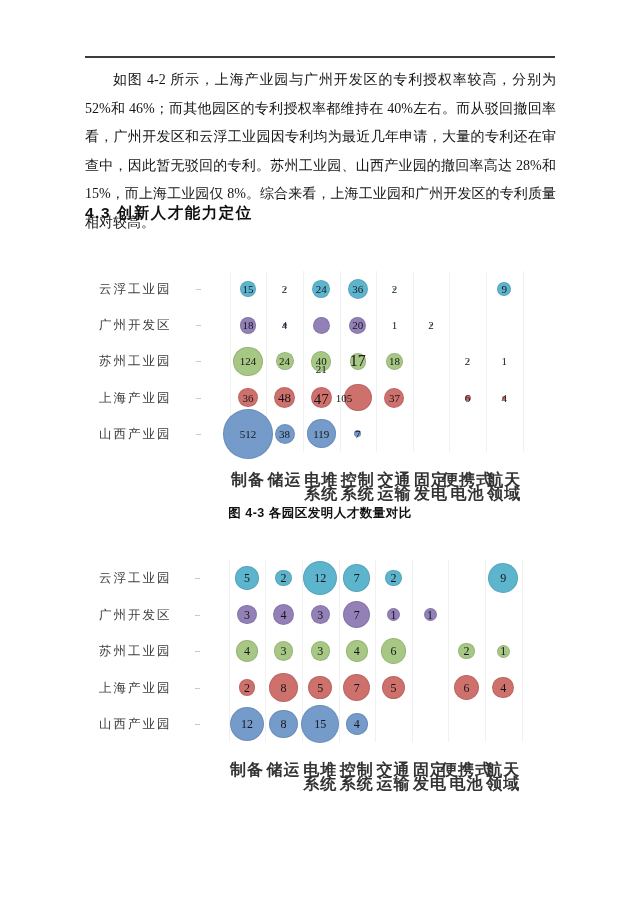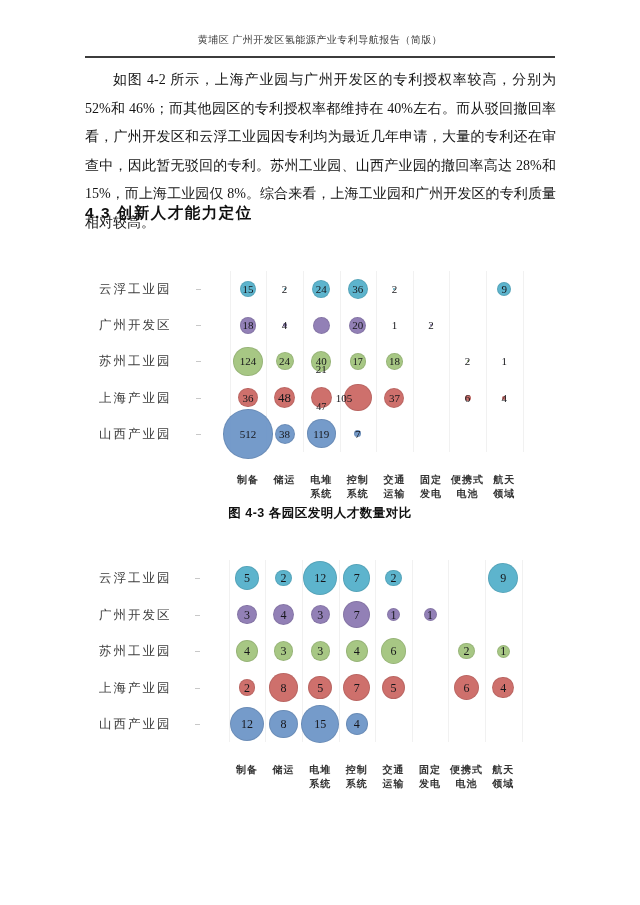--- a/index.html
+++ b/index.html
@@ -50,29 +50,28 @@
     position:absolute; border-radius:50%; box-sizing:border-box;
     border:1px solid rgba(0,0,0,0.10); opacity:0.95;
   }
   .bubble-value {
     position:absolute; transform:translate(-50%,-50%); color:#16161a;
     font-family:"Liberation Serif", serif; white-space:nowrap;
   }
   .col-label {
     position:absolute; transform:translateX(-50%); text-align:center;
     font-family:"Liberation Sans", sans-serif; font-weight:bold;
-    font-size:10px; line-height:13.5px; letter-spacing:1px; color:#333333;
+    font-size:16px; line-height:13.5px; letter-spacing:1px; color:#333333;
     white-space:nowrap;
   }
 </style>
 </head>
 <body>
 
 <div class="page">
-  <div class="header">黄埔区 广州开发区氢能源产业专利导航报告（简版）</div>
   <div class="header-rule"></div>
   <p class="paragraph">如图 4-2 所示，上海产业园与广州开发区的专利授权率较高，分别为 52%和 46%；而其他园区的专利授权率都维持在 40%左右。而从驳回撤回率看，广州开发区和云浮工业园因专利均为最近几年申请，大量的专利还在审查中，因此暂无驳回的专利。苏州工业园、山西产业园的撤回率高达 28%和 15%，而上海工业园仅 8%。综合来看，上海工业园和广州开发区的专利质量相对较高。</p>
   <h2 class="section-heading">4.3  创新人才能力定位</h2>
 
   <div class="chart" id="chart1">
       <div class="vline" style="left: 144.7px; top: 11px; height: 180.8px;"></div>
       <div class="vline" style="left: 181.3px; top: 11px; height: 180.8px;"></div>
       <div class="vline" style="left: 217.9px; top: 11px; height: 180.8px;"></div>
       <div class="vline" style="left: 254.5px; top: 11px; height: 180.8px;"></div>
       <div class="vline" style="left: 291.1px; top: 11px; height: 180.8px;"></div>
@@ -126,27 +125,27 @@
       <div class="bubble-value" style="left: 419.2px; top: 29px; font-size: 11px;">9</div>
       <div class="bubble-value" style="left: 163px; top: 65.2px; font-size: 11px;">18</div>
       <div class="bubble-value" style="left: 199.6px; top: 65.2px; font-size: 11px;">4</div>
       <div class="bubble-value" style="left: 236.2px; top: 65.2px; font-size: 11px; margin-top: 44px;">21</div>
       <div class="bubble-value" style="left: 272.8px; top: 65.2px; font-size: 11px;">20</div>
       <div class="bubble-value" style="left: 309.4px; top: 65.2px; font-size: 11px;">1</div>
       <div class="bubble-value" style="left: 346px; top: 65.2px; font-size: 11px;">2</div>
       <div class="bubble-value" style="left: 163px; top: 101.4px; font-size: 11px;">124</div>
       <div class="bubble-value" style="left: 199.6px; top: 101.4px; font-size: 11px;">24</div>
       <div class="bubble-value" style="left: 236.2px; top: 101.4px; font-size: 11px;">40</div>
-      <div class="bubble-value" style="left: 272.8px; top: 101.4px; font-size: 10px;">17</div>
+      <div class="bubble-value" style="left: 272.8px; top: 101.4px; font-size: 16px;">17</div>
       <div class="bubble-value" style="left: 309.4px; top: 101.4px; font-size: 11px;">18</div>
       <div class="bubble-value" style="left: 382.6px; top: 101.4px; font-size: 11px;">2</div>
       <div class="bubble-value" style="left: 419.2px; top: 101.4px; font-size: 11px;">1</div>
       <div class="bubble-value" style="left: 163px; top: 137.6px; font-size: 11px;">36</div>
       <div class="bubble-value" style="left: 199.6px; top: 137.6px; font-size: 13px;">48</div>
-      <div class="bubble-value" style="left: 236.2px; top: 146px; font-size: 10px;">47</div>
+      <div class="bubble-value" style="left: 236.2px; top: 139px; font-size: 15px;">47</div>
       <div class="bubble-value" style="left: 259px; top: 137.6px; font-size: 11px;">105</div>
       <div class="bubble-value" style="left: 309.4px; top: 137.6px; font-size: 11px;">37</div>
       <div class="bubble-value" style="left: 382.6px; top: 137.6px; font-size: 11px;">6</div>
       <div class="bubble-value" style="left: 419.2px; top: 137.6px; font-size: 11px;">4</div>
       <div class="bubble-value" style="left: 163px; top: 173.8px; font-size: 11px;">512</div>
       <div class="bubble-value" style="left: 199.6px; top: 173.8px; font-size: 11px;">38</div>
       <div class="bubble-value" style="left: 236.2px; top: 173.8px; font-size: 11px;">119</div>
       <div class="bubble-value" style="left: 272.8px; top: 173.8px; font-size: 11px;">7</div>
       <div class="col-label" style="left: 163px; top: 213px;">
         <div>制备</div>

